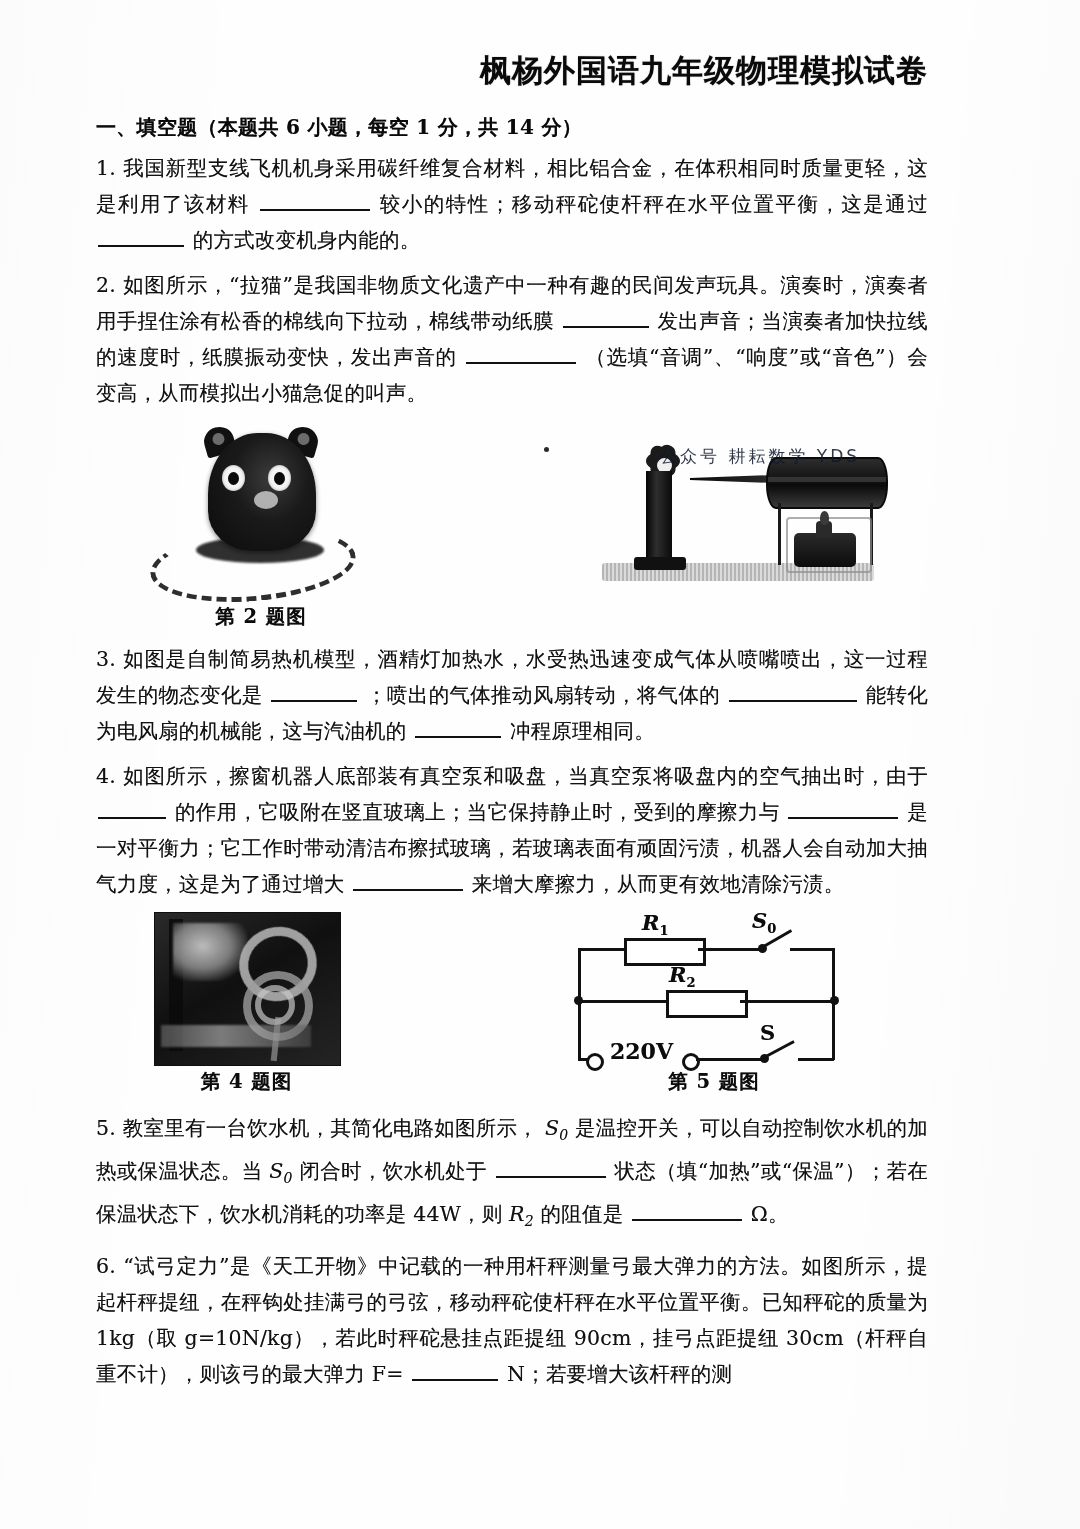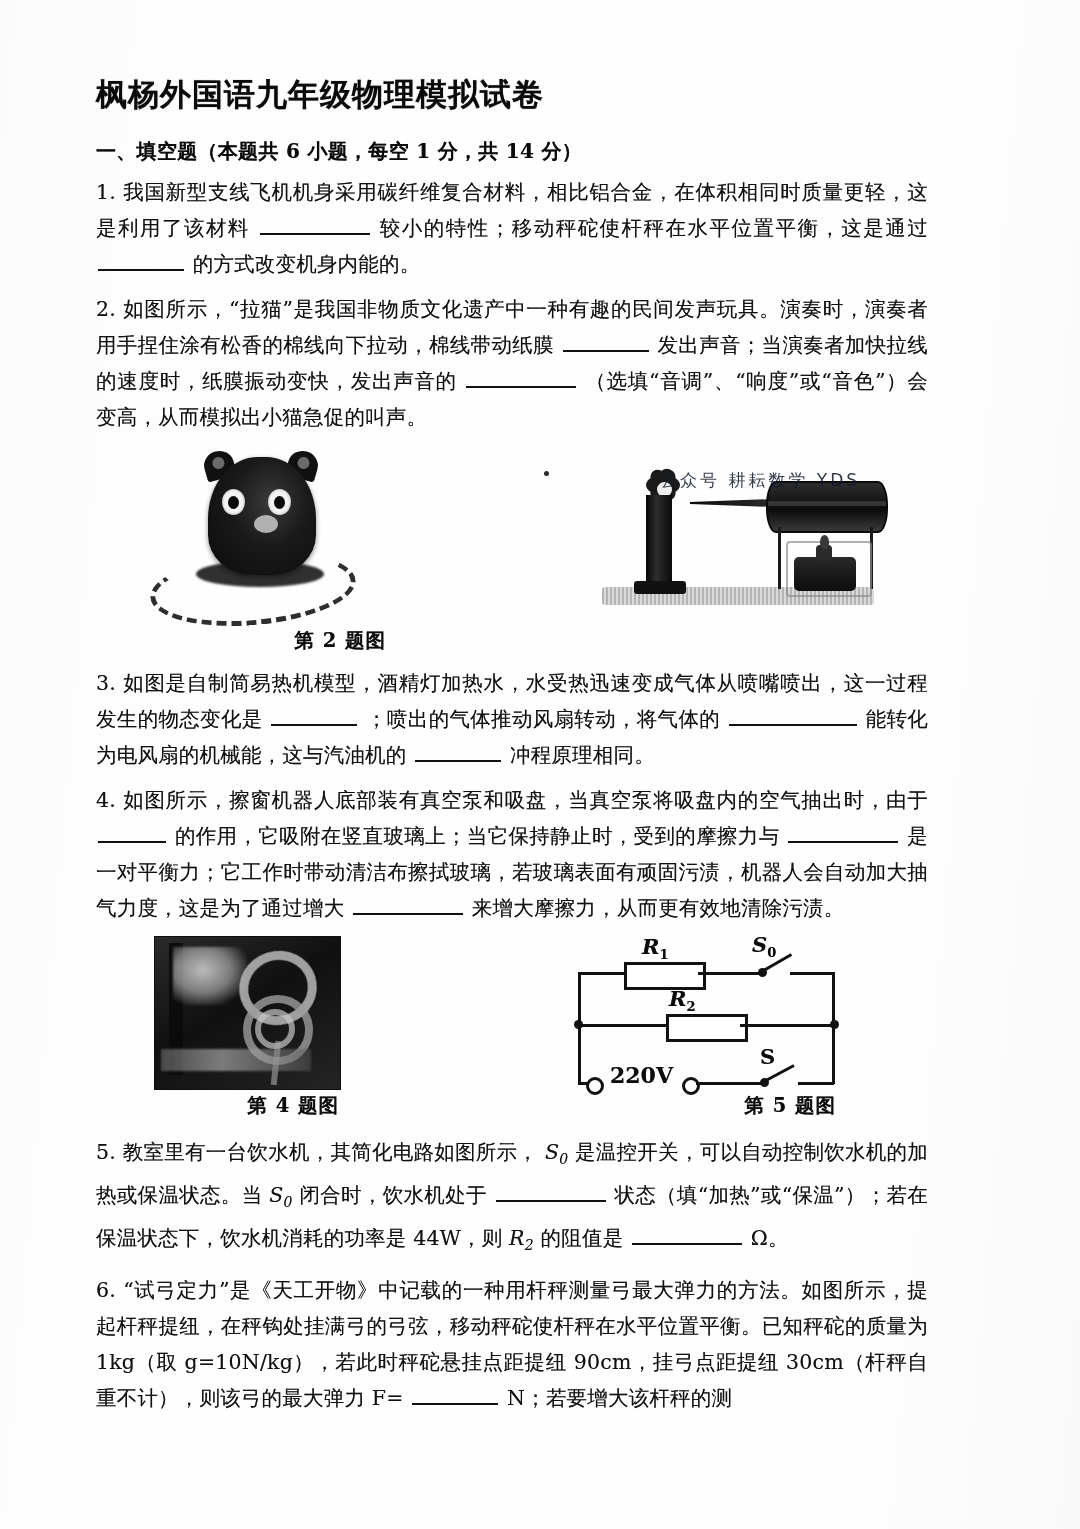--- a/index.html
+++ b/index.html
@@ -21,26 +21,26 @@
     position:absolute;inset:0;
     background:
       linear-gradient(95deg, rgba(0,0,0,0.012) 0%, rgba(0,0,0,0) 22%, rgba(0,0,0,0) 78%, rgba(0,0,0,0.018) 100%);
     pointer-events:none;
   }
   .content{
     position:absolute;
     left:96px; top:0; width:832px;
   }
   .doc-title{
-    text-align:left;
+    text-align:right;
     font-family:"DejaVu Serif","Liberation Serif",serif;
     font-weight:bold;
     font-size:31px;
     letter-spacing:1px;
-    margin-top:74px;
+    margin-top:50px;
     color:#0a0a0a;
     text-shadow:0 0 1px rgba(0,0,0,0.55);
   }
   .section-head{
     margin-top:22px;
     font-family:"DejaVu Serif","Liberation Serif",serif;
     font-weight:bold;
     font-size:20px;
     letter-spacing:0.3px;
     color:#0a0a0a;
@@ -73,21 +73,21 @@
 
   
   .fig-row{
     position:relative;
     width:832px;
   }
   .fig-cap{
     font-family:"DejaVu Serif","Liberation Serif",serif;
     font-weight:bold;
     font-size:19.5px;
-    text-align:right;
+    text-align:center;
     color:#0c0c0c;
     letter-spacing:1px;
     text-shadow:0 0 0.5px rgba(0,0,0,0.5);
   }
 
   
   .cat-photo{
     position:absolute; left:40px; top:0;
     width:250px;height:175px;
   }
@@ -436,21 +436,21 @@
         <div class="wire h" style="left:14px;top:146px;width:10px;"></div>
         <div class="term" style="left:22px;top:141px;"></div>
         <div class="lbl up" style="left:46px;top:126px;font-style:normal;font-size:22px;">220V</div>
         <div class="term" style="left:118px;top:141px;"></div>
         <div class="wire h" style="left:132px;top:146px;width:68px;"></div>
         <div class="node" style="left:196px;top:142px;"></div>
         <div class="sw-lever" style="left:200px;top:144px;transform:rotate(-28deg);"></div>
         <div class="wire h" style="left:234px;top:146px;width:36px;"></div>
         <div class="lbl up" style="left:196px;top:108px;font-style:normal;">S</div>
       </div>
-      <div class="fig-cap" style="position:absolute;left:440px;top:156px;width:300px;">第 5 题图</div>
+      <div class="fig-cap" style="position:absolute;left:468px;top:156px;width:300px;">第 5 题图</div>
     </div>
 
     <div class="q" style="margin-top:2px;">
       <span>5.</span>
       <span>教室里有一台饮水机，其简化电路如图所示，</span>
       <span class="ital"><span>S</span><sub>0</sub></span>
       <span>是温控开关，可以自动控制饮水机的加热或保温状态。当</span>
       <span class="ital"><span>S</span><sub>0</sub></span>
       <span>闭合时，饮水机处于</span>
       <span class="blank b-lg"></span>

